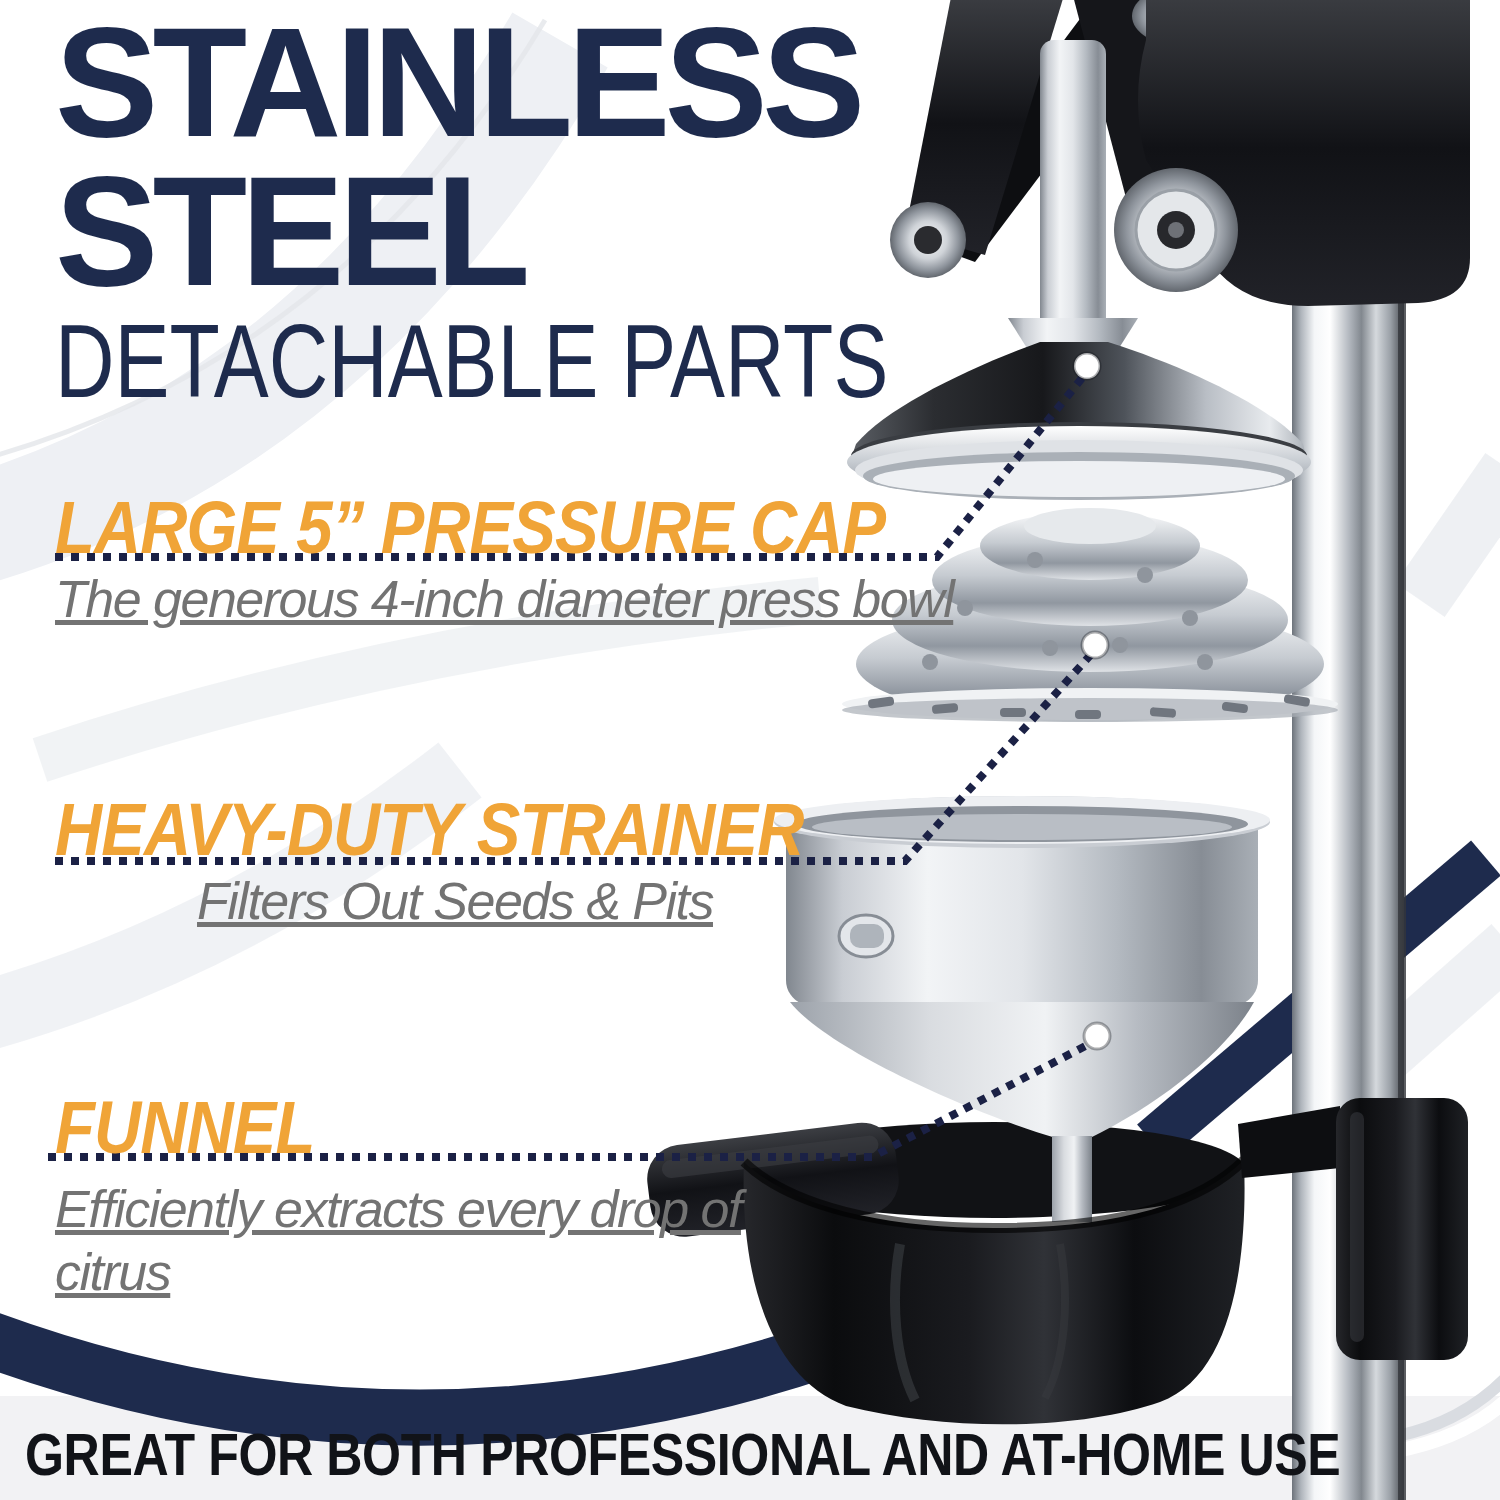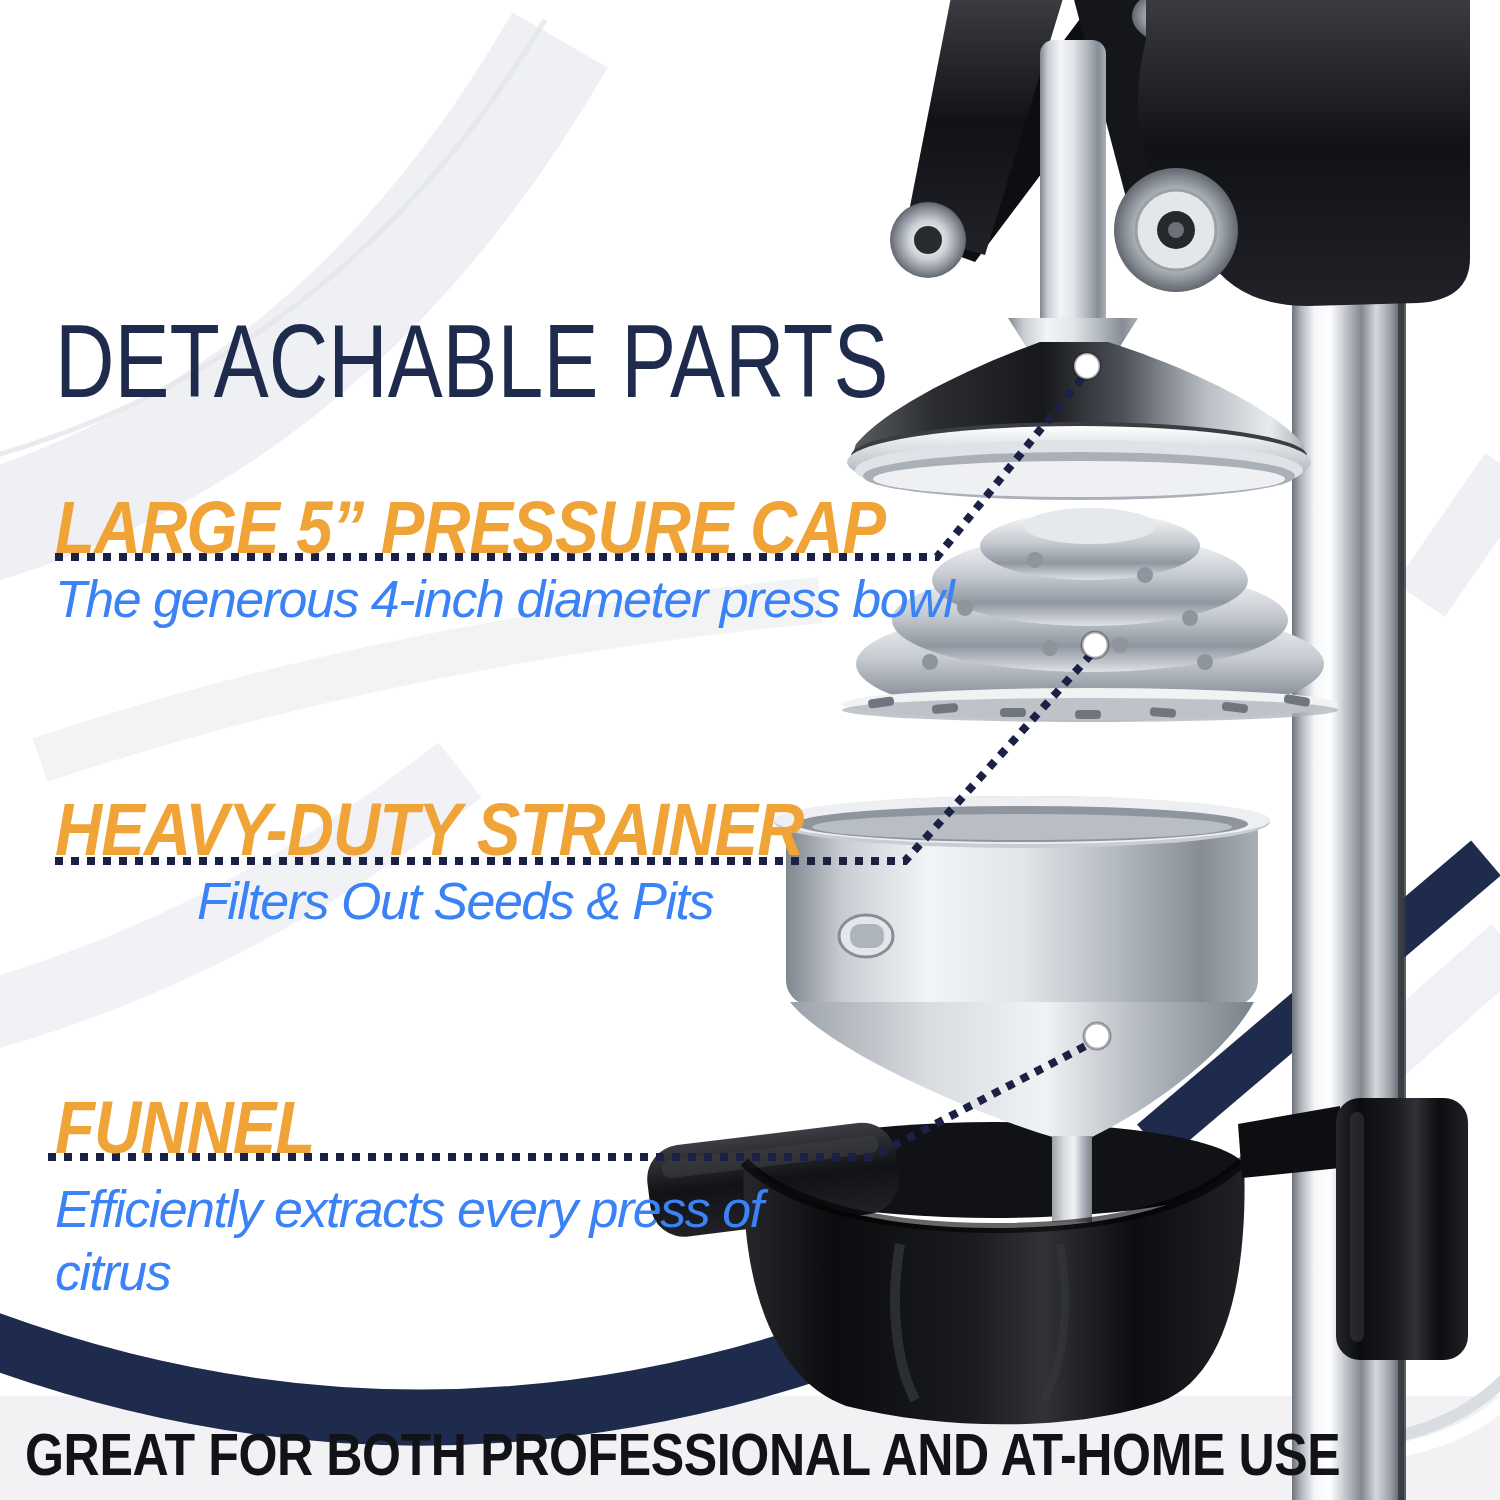--- a/index.html
+++ b/index.html
@@ -20,23 +20,24 @@
     font-weight:400; font-size:103px; line-height:1; letter-spacing:0;
     transform:scaleX(.8); transform-origin:left top; white-space:nowrap;
   }
   .callout-label {
     position:absolute; left:55px; color:#F0A437;
     font-style:italic; font-weight:bold; font-size:75px; line-height:1;
     letter-spacing:-1px; transform:scaleX(.87); transform-origin:left top;
     white-space:nowrap;
   }
   .callout-desc {
-    position:absolute; left:55px; color:#3b82f6;
+    position:absolute; left:55px; color:#737373;
     font-style:italic; font-weight:400; font-size:52px; line-height:63px;
     letter-spacing:-1.5px;
+    text-decoration:underline;
   }
   #c1-label { top:490px; }
   #c1-desc  { top:568px; width:960px; }
   #c2-label { top:792px; }
   #c2-desc  { top:870px; width:800px;text-align:center; }
   #c3-label { top:1090px; }
   #c3-desc  { top:1178px; width:730px; }
   .footer {
     position:absolute; left:25px; top:1426px; color:#111318;
     font-weight:bold; font-size:59px; line-height:1; letter-spacing:-.5px;
@@ -231,25 +232,29 @@
       <polyline points="55,861 905,861 1095,650"></polyline>
       <polyline points="48,1157 872,1157 1097,1040"></polyline>
     </g>
     <g fill="#ffffff" stroke="rgba(20,22,30,.35)" stroke-width="3">
       <circle cx="1087" cy="366" r="13"></circle>
       <circle cx="1095" cy="645" r="13"></circle>
       <circle cx="1097" cy="1036" r="13"></circle>
     </g>
   </svg>
 
+  <div class="title">
+    <span style="display:block">STAINLESS</span>
+    <span style="display:block">STEEL</span>
+  </div>
   <div class="subtitle">DETACHABLE PARTS</div>
 
   <div id="c1-label" class="callout-label">LARGE 5” PRESSURE CAP</div>
   <div id="c1-desc" class="callout-desc">The generous 4-inch diameter press bowl</div>
 
   <div id="c2-label" class="callout-label">HEAVY-DUTY STRAINER</div>
   <div id="c2-desc" class="callout-desc">Filters Out Seeds &amp; Pits</div>
 
   <div id="c3-label" class="callout-label">FUNNEL</div>
-  <div id="c3-desc" class="callout-desc">Efficiently extracts every press of citrus</div>
+  <div id="c3-desc" class="callout-desc">Efficiently extracts every drop of citrus</div>
 
   <div class="footer">GREAT FOR BOTH PROFESSIONAL AND AT-HOME USE</div>
 </div>
 
 </body></html>

